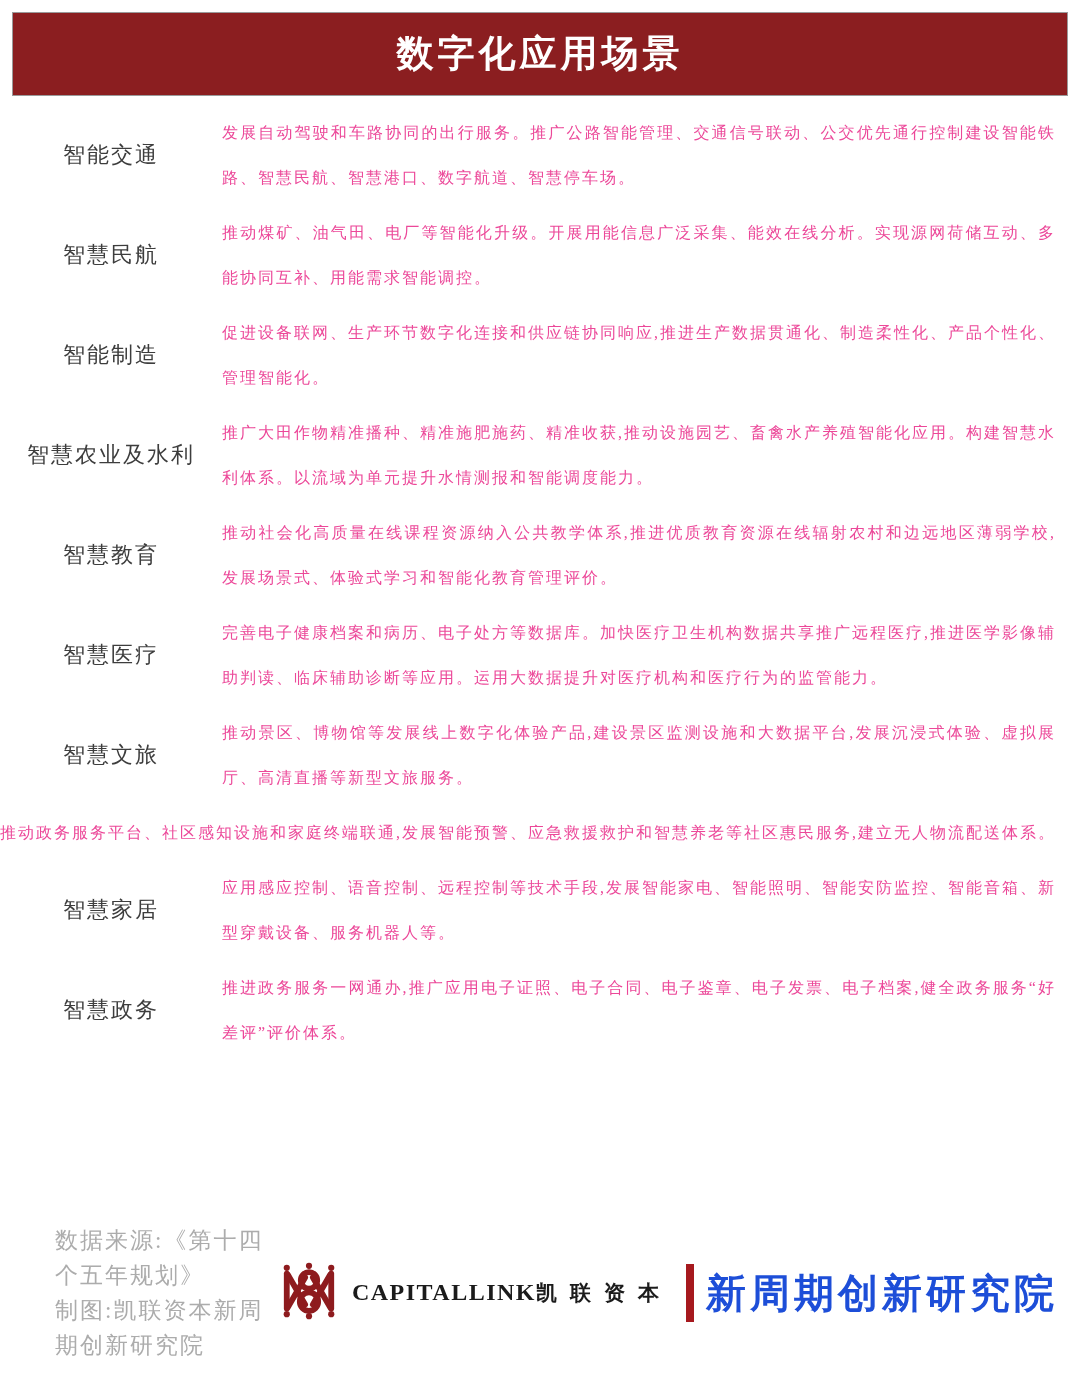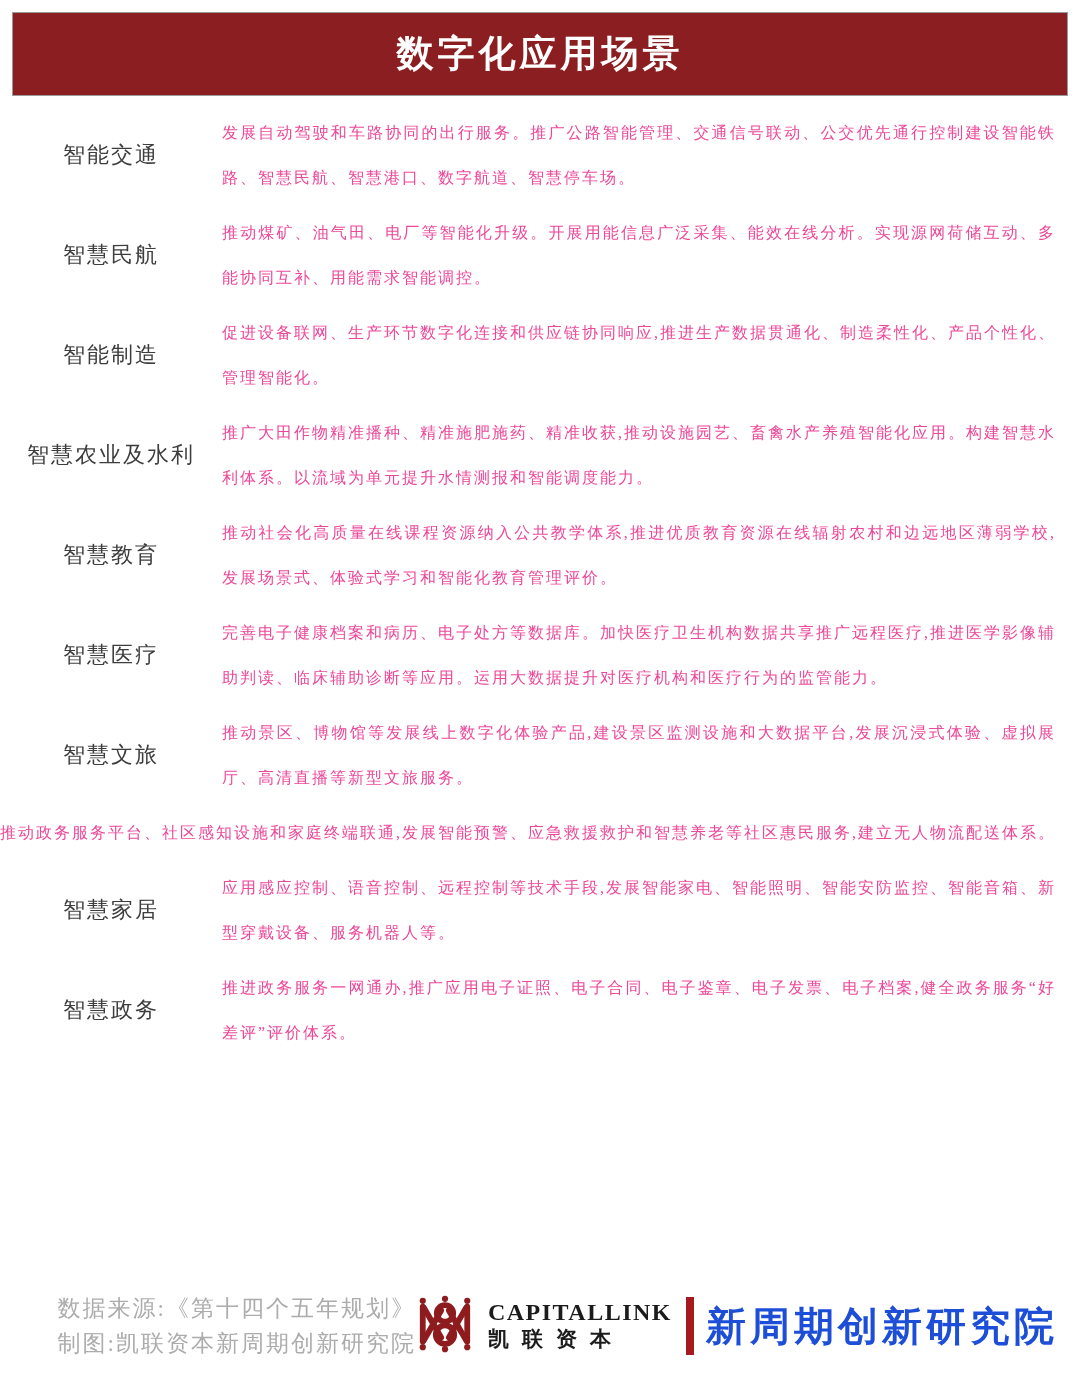--- a/index.html
+++ b/index.html
@@ -50,21 +50,21 @@
 
   
   .footer {
     flex: 0 0 auto;
     display: flex; align-items: center; justify-content: flex-end;
     padding: 6px 22px 26px 55px;
   }
   .source-block { color: #ACACAC; font-size: 23px; line-height: 35px; letter-spacing: 2px; }
   .logo-block { display: flex; align-items: center; }
   .logo-mark { flex: 0 0 auto; margin-right: 14px; }
-  .brand-col { display: flex; flex-direction: column; justify-content: center; }
+  .brand-col { display: flex; flex-direction: row; justify-content: center; }
   .brand-en {
     font-family: "Liberation Serif", serif;
     font-weight: bold; font-size: 24px; letter-spacing: 1.5px; color: #1b1b1b;
     line-height: 26px;
   }
   .brand-cn {
     font-weight: bold; font-size: 21px; letter-spacing: 13px; color: #1b1b1b;
     line-height: 28px; white-space: nowrap;
   }
   .logo-divider {

